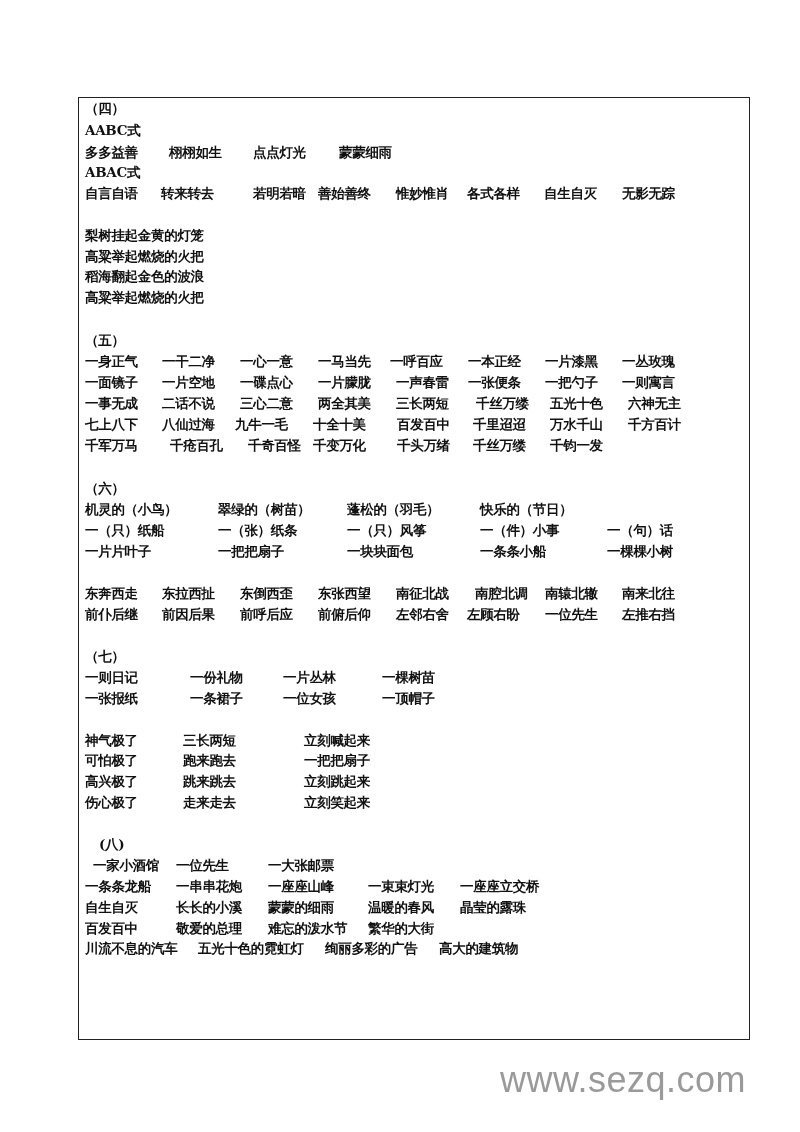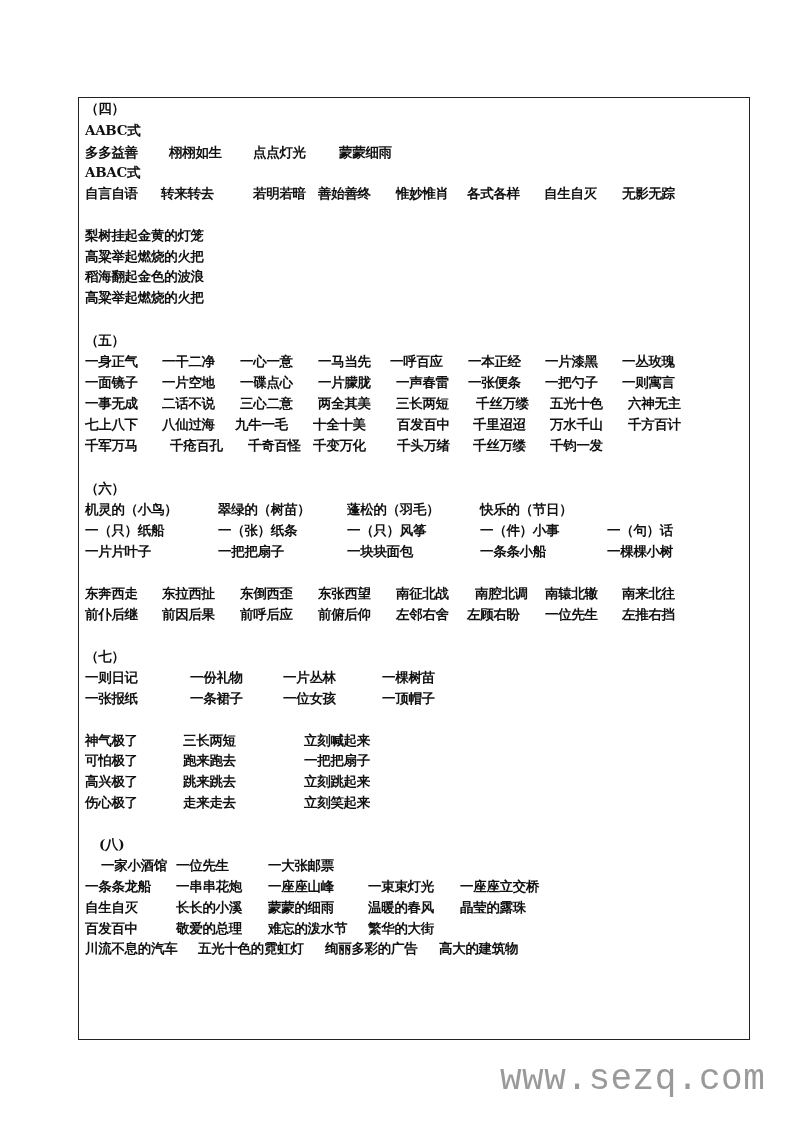--- a/index.html
+++ b/index.html
@@ -4,21 +4,21 @@
 <style>
   html, body { margin: 0; padding: 0; background: #ffffff; }
   body { width: 800px; height: 1132px; position: relative; overflow: hidden;
          font-family: "DejaVu Serif", "Liberation Serif", serif; color: #111; }
   .box { position: absolute; left: 78px; top: 97px; width: 672px; height: 943px;
          border: 1px solid #222; box-sizing: border-box; }
   .line { position: absolute; left: 6px; height: 20px; font-size: 13.5px; line-height: 20px;
           white-space: nowrap; font-weight: bold; letter-spacing: -0.3px; }
   .cell { position: absolute; top: 0; white-space: nowrap; }
   .heading { font-weight: bold; }
-  .watermark { position: absolute; left: 500px; top: 1059px; font-family: Liberation Mono, monospace;
+  .watermark { position: absolute; left: 500px; top: 1059px; font-family: Liberation Sans, sans-serif;
                font-size: 36px; color: #9a9a9a; letter-spacing: 0.5px; }
 </style>
 </head>
 <body>
 
 <div class="box">
 
   <div class="line heading" style="top:0px;">（四）</div>
   <div class="line" style="top:22px;">AABC式</div>
   <div class="line" style="top:44px;">
@@ -165,21 +165,21 @@
     <span class="cell" style="left:219px">立刻跳起来</span>
   </div>
   <div class="line" style="top:694px;">
     <span class="cell" style="left:0px">伤心极了</span>
     <span class="cell" style="left:98px">走来走去</span>
     <span class="cell" style="left:219px">立刻笑起来</span>
   </div>
 
   <div class="line heading" style="top:736px; left:20px;">(八)</div>
   <div class="line" style="top:757px;">
-    <span class="cell" style="left:16px">一家小酒馆</span>
+    <span class="cell" style="left:8px">一家小酒馆</span>
     <span class="cell" style="left:91px">一位先生</span>
     <span class="cell" style="left:183px">一大张邮票</span>
   </div>
   <div class="line" style="top:778px;">
     <span class="cell" style="left:0px">一条条龙船</span>
     <span class="cell" style="left:91px">一串串花炮</span>
     <span class="cell" style="left:183px">一座座山峰</span>
     <span class="cell" style="left:283px">一束束灯光</span>
     <span class="cell" style="left:375px">一座座立交桥</span>
   </div>

